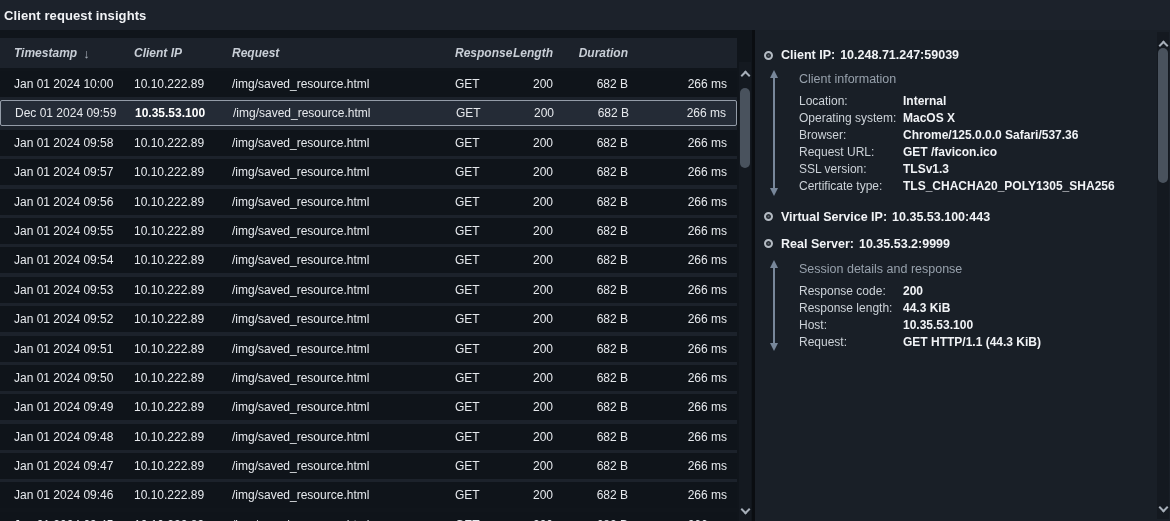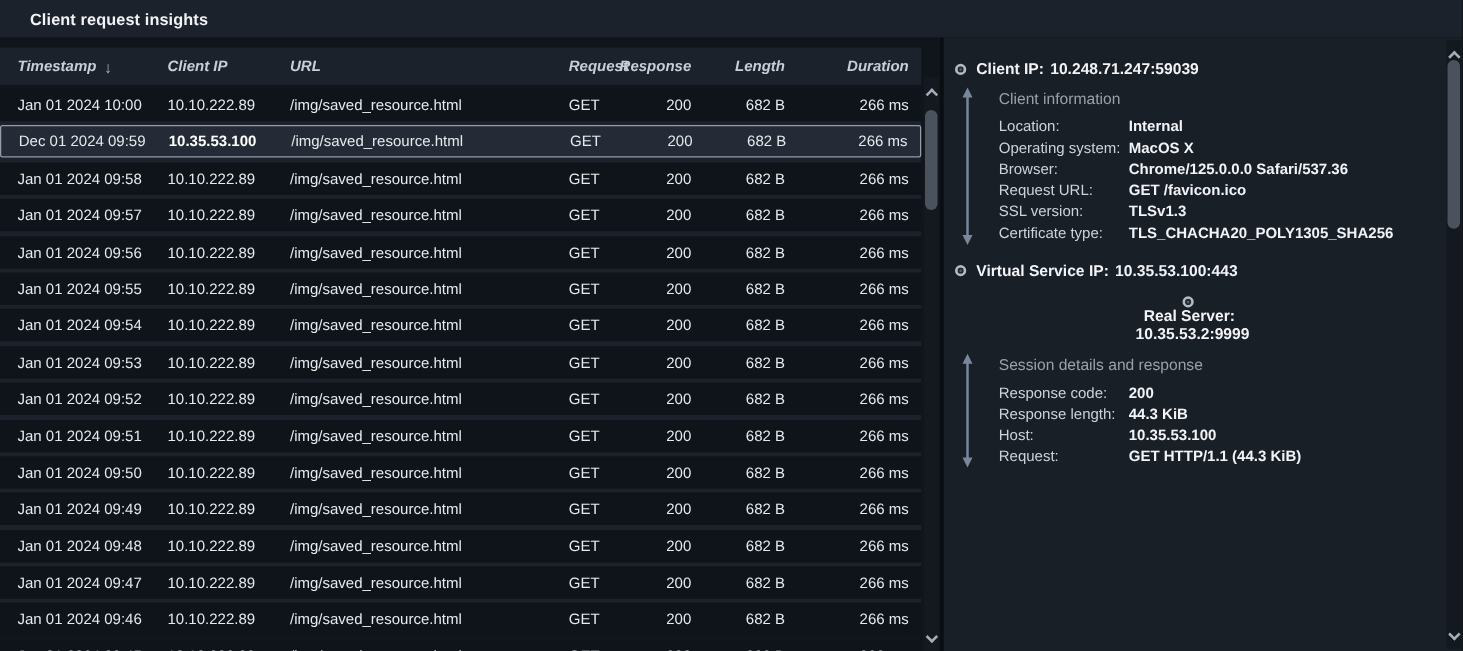--- a/index.html
+++ b/index.html
@@ -24,21 +24,21 @@
   html,body{background:#0c0f13;}
   #app{
     position:relative;width:1170px;height:521px;overflow:hidden;
     background:var(--bg-dark);
     font-family:"Liberation Sans","DejaVu Sans",sans-serif;
     color:var(--text);
   }
   
   .titlebar{
     position:absolute;top:0;left:0;right:0;height:30px;
-    background:var(--bg-panel);display:flex;align-items:center;padding-left:24px;
+    background:var(--bg-panel);display:flex;align-items:center;padding-left:4px;
   }
   .titlebar .title{font-size:13px;font-weight:bold;color:var(--text-bright);letter-spacing:.1px;}
   
   .table-pane{position:absolute;top:30px;left:0;width:753px;bottom:0;background:var(--bg-dark);}
   .grid-cols{
     display:grid;
     grid-template-columns:120px 98px 223px 50px 48px 75px 1fr;
     padding:0 10px 0 14px;align-items:center;
   }
   .table-header{
@@ -83,21 +83,21 @@
   .rscroll .thumb{top:16px;height:135px;}
   .hop{display:flex;align-items:center;font-size:12.5px;font-weight:bold;color:var(--text-bright);}
   .node-icon{
     flex:0 0 auto;width:9px;height:9px;border-radius:50%;
     border:2px solid #b4bbc3;background:#5a636d;
     box-shadow:inset 0 0 0 1.5px #232930;margin-right:8px;
   }
   .hop .hop-label{margin-right:5px;}
   .hop-client{margin-bottom:7px;}
   .hop-vs{margin:12px 0 13px;}
-  .hop-rs{margin-bottom:8px;flex-direction:column;}
+  .hop-rs{margin-bottom:8px;}
   .section{display:flex;}
   .section-arrow{
     flex:0 0 13px;margin-left:3px;margin-right:19px;
     display:flex;flex-direction:column;align-items:center;
     padding:1px 0 2px;
   }
   .arr-head{width:0;height:0;border-left:4.5px solid transparent;border-right:4.5px solid transparent;}
   .arr-head.up{border-bottom:8px solid var(--arrow);}
   .arr-head.down{border-top:8px solid var(--arrow);}
   .arr-line{width:2px;flex:1;background:var(--arrow);margin:-1px 0;}
@@ -119,23 +119,20 @@
   <div class="table-pane">
     <div class="table-header grid-cols">
         <div class="th">
     <span>Timestamp</span>
   <span class="sort-icon">↓</span>
         </div>
         <div class="th">
     <span>Client IP</span>
   </div>
         <div class="th">
-    <span>URL</span>
-  </div>
-        <div class="th">
     <span>Request</span>
   </div>
         <div class="th">
     <span>Response</span>
   </div>
         <div class="th">
     <span>Length</span>
   </div>
         <div class="th">
     <span>Duration</span>

